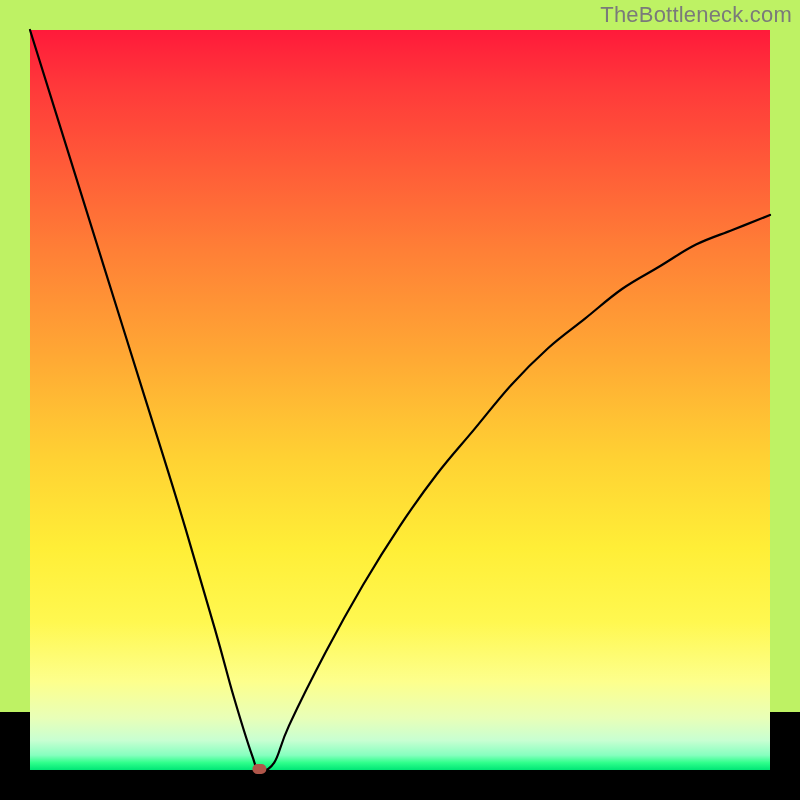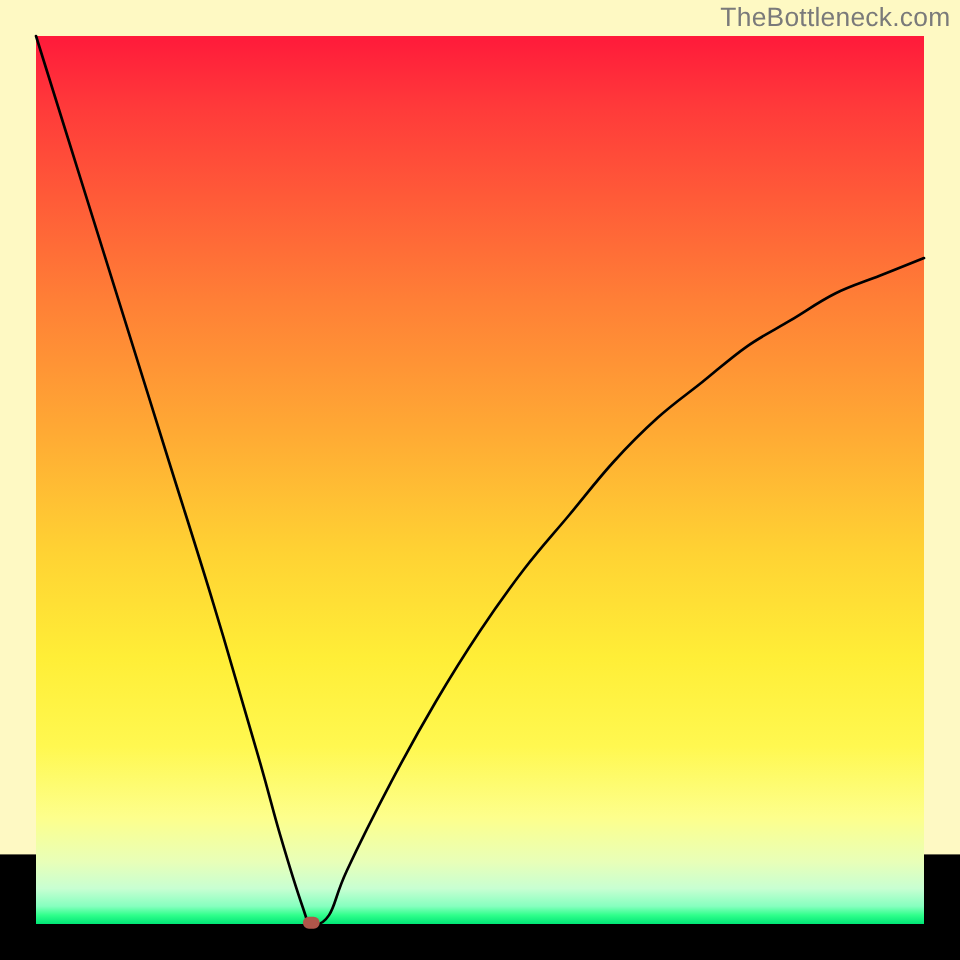--- a/index.html
+++ b/index.html
@@ -10,21 +10,21 @@
     background: #000;
     overflow: hidden;
     font-family: Arial, Helvetica, sans-serif;
   }
   .frame {
     position: absolute;
     top: 0;
     left: 0;
     width: 800px;
     height: 712px;
-    background: #fef9c3;
+    background: #bef264;
   }
   .plot {
     position: absolute;
     top: 30px;
     left: 30px;
     width: 740px;
     height: 740px;
     background: linear-gradient(to bottom,
       #ff1a3a 0%,
       #ff3a3a 8%,

